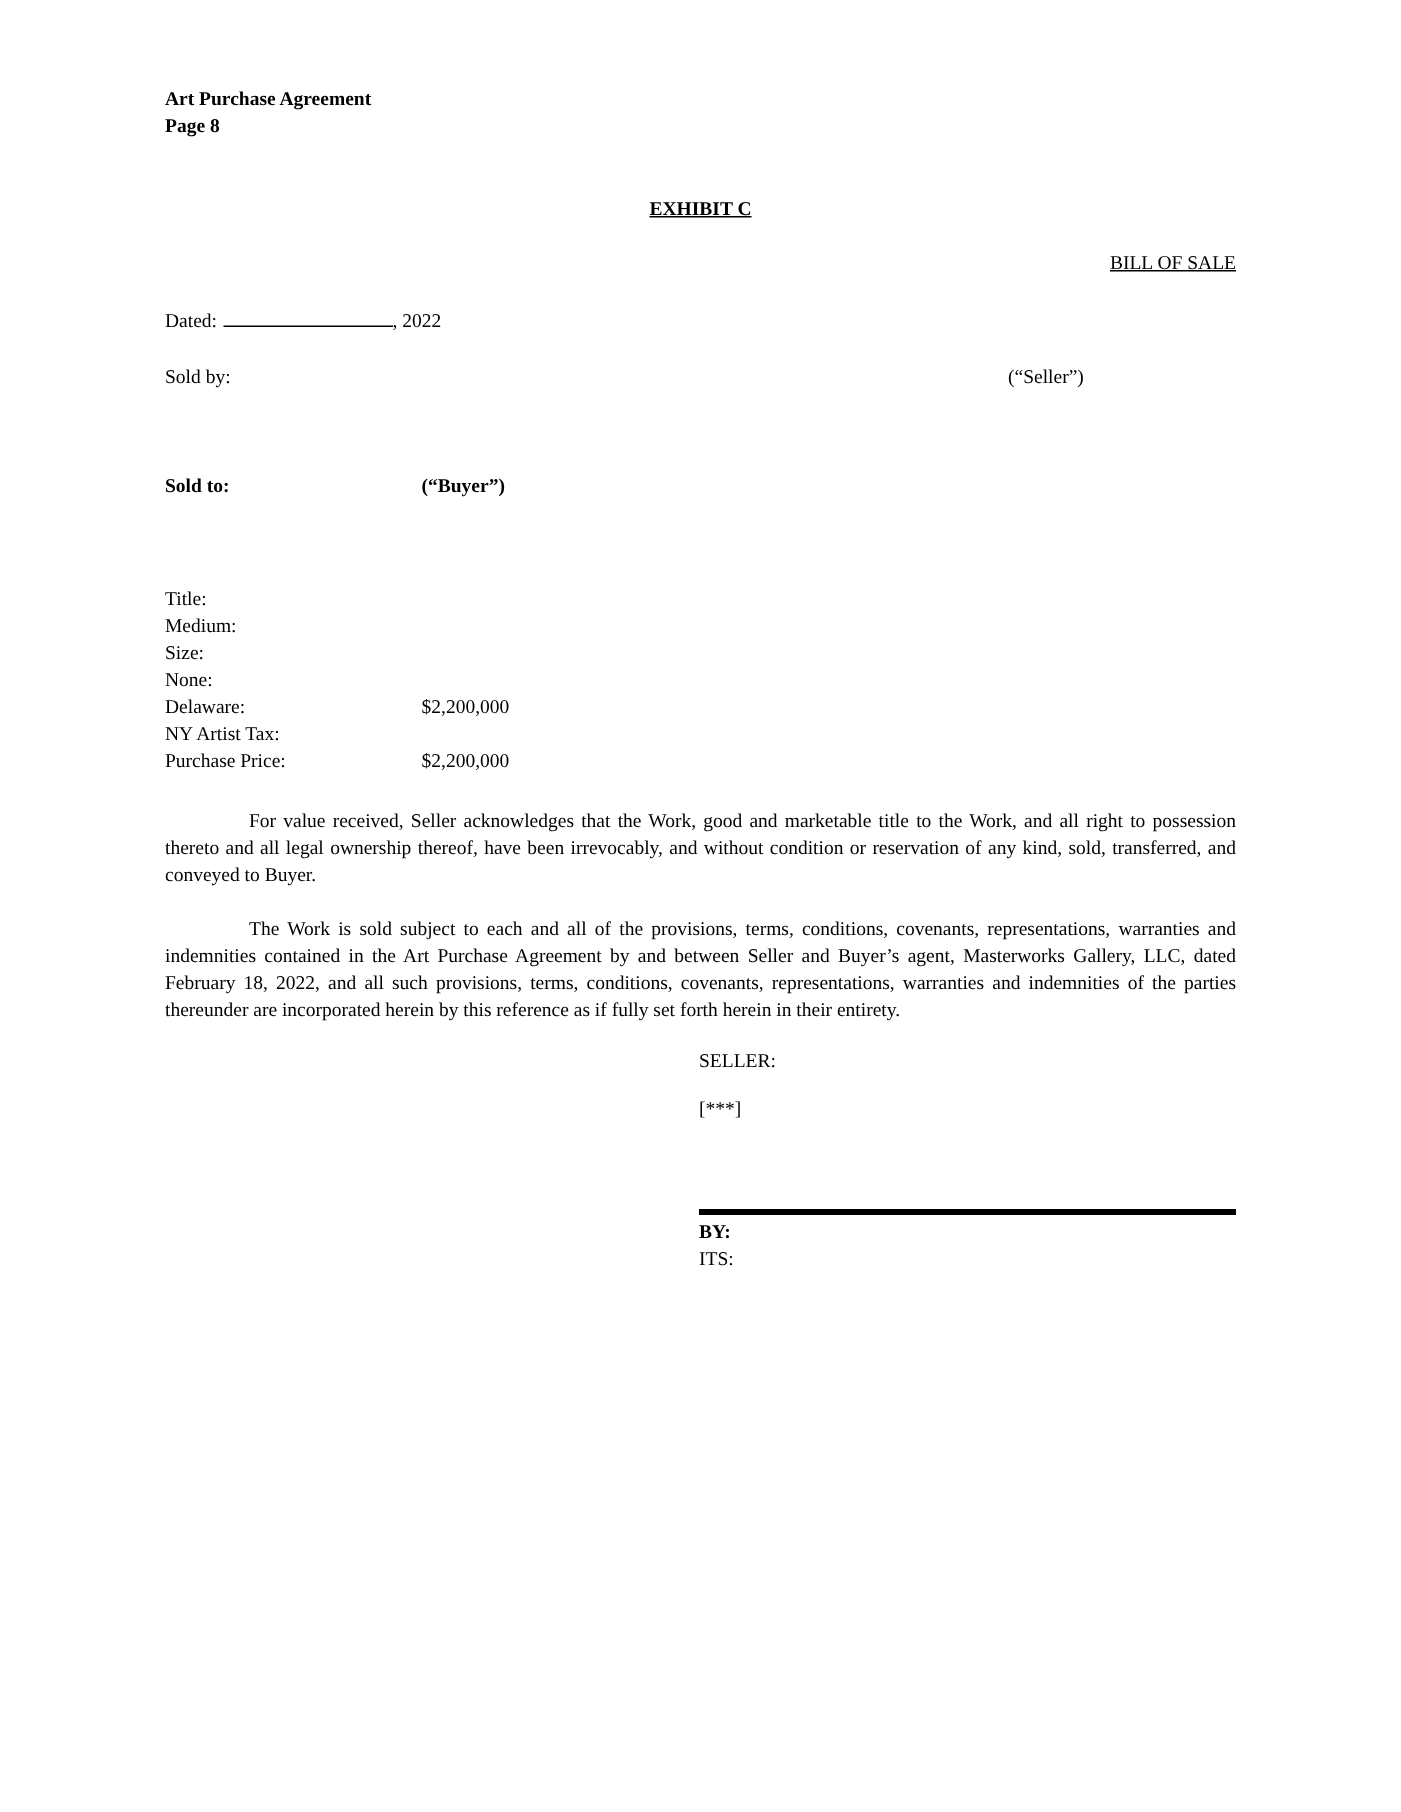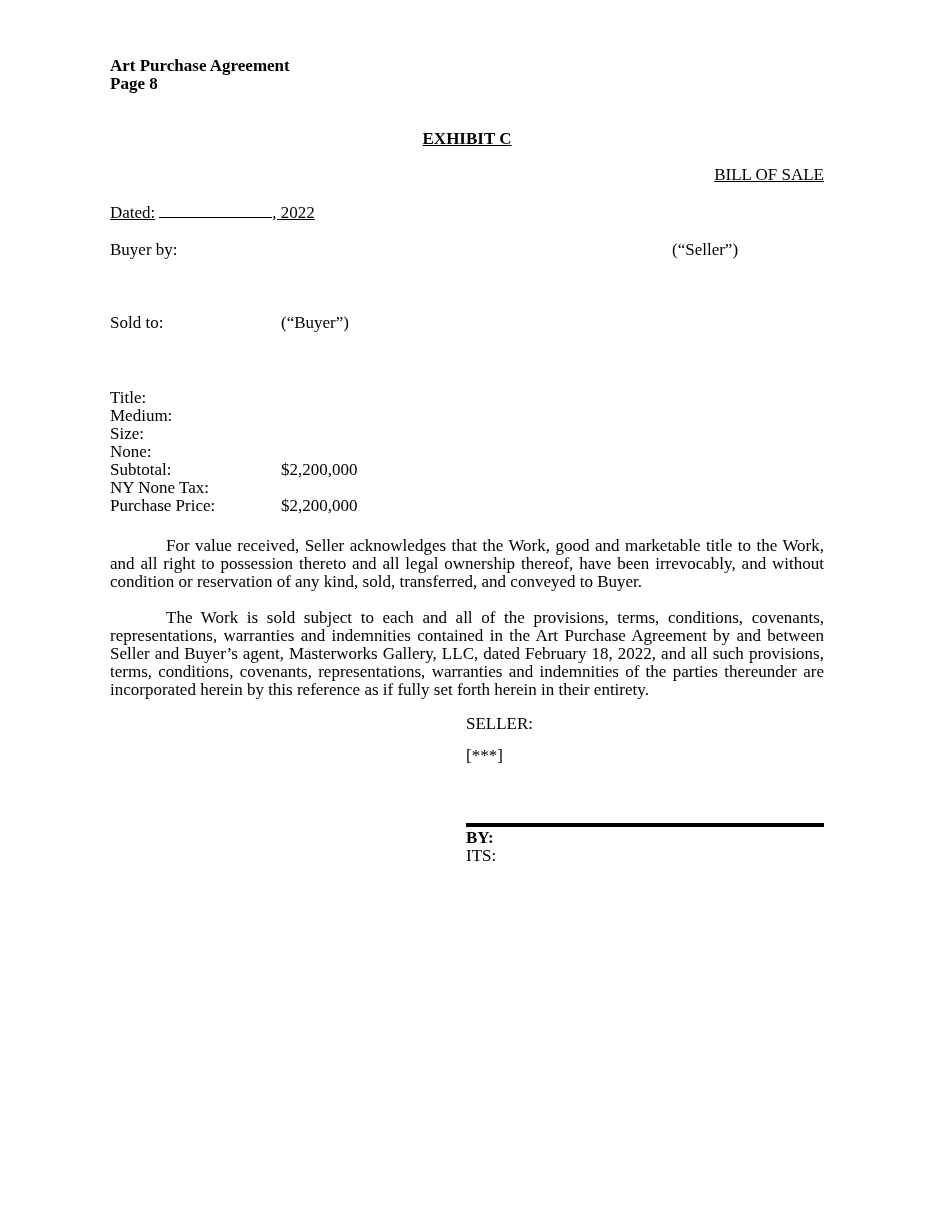--- a/index.html
+++ b/index.html
@@ -4,48 +4,48 @@
 <style>
   * { margin: 0; padding: 0; box-sizing: border-box; }
   html, body { background: #ffffff; }
   .page {
     width: 934px;
     height: 1208px;
     margin: 0 auto;
     background: #ffffff;
     color: #000000;
     font-family: "Liberation Serif", serif;
-    font-size: 17px;
+    font-size: 13px;
     line-height: 18px;
     padding: 57px 110px 0 110px;
     position: relative;
   }
   .bold { font-weight: bold; }
   .underline { text-decoration: underline; }
 
   .exhibit-row { text-align: center; margin-top: 37px; }
   .doc-title-row { text-align: right; margin-top: 18px; }
 
-  .dated-row { margin-top: 20px; text-decoration: underline; }
+  .dated-row { margin-top: 20px; }
   .blank-line {
     display: inline-block;
     width: 113px;
     border-bottom: 1px solid #000;
     height: 14px;
     vertical-align: baseline;
     margin-left: 4px;
   }
 
   .grid-row {
     display: grid;
     grid-template-columns: 171px 391px 152px;
     align-items: start;
   }
   .sold-by-row { margin-top: 19px; }
-  .sold-to-row { margin-top: 55px; }
+  .sold-to-row { margin-top: 55px; font-weight: bold; }
   .details-block { margin-top: 57px; }
 
   .address-line { display: block; }
 
   .body-paragraph {
     margin-top: 22px;
     text-align: justify;
     text-indent: 56px;
   }
   .body-paragraph + .body-paragraph { margin-top: 18px; }
@@ -83,21 +83,21 @@
 
   <div class="doc-title-row">
     <span class="underline">BILL OF SALE</span>
   </div>
 
   <div class="dated-row">
     <span>Dated:</span><span class="blank-line"></span><span>, 2022</span>
   </div>
 
   <div class="grid-row sold-by-row">
-    <span>Buyer by:</span>
+    <span>Sold by:</span>
     <span></span>
     <span>(“Seller”)</span>
   </div>
 
   <div class="grid-row sold-to-row">
     <span>Sold to:</span>
     <span>(“Buyer”)</span>
   </div>
 
   <div class="details-block">
@@ -115,26 +115,26 @@
       <span>Size:</span>
       <span></span>
       <span></span>
     </div>
     <div class="grid-row">
       <span>None:</span>
       <span></span>
       <span></span>
     </div>
     <div class="grid-row">
-      <span>Subtotal:</span>
+      <span>Delaware:</span>
       <span>$2,200,000</span>
       <span></span>
     </div>
     <div class="grid-row">
-      <span>NY None Tax:</span>
+      <span>NY Artist Tax:</span>
       <span></span>
     </div>
     <div class="grid-row">
       <span>Purchase Price:</span>
       <span>$2,200,000</span>
       <span></span>
     </div>
   </div>
 
   <p class="body-paragraph">For value received, Seller acknowledges that the Work, good and marketable title to the Work, and all right to possession thereto and all legal ownership thereof, have been irrevocably, and without condition or reservation of any kind, sold, transferred, and conveyed to Buyer.</p>

